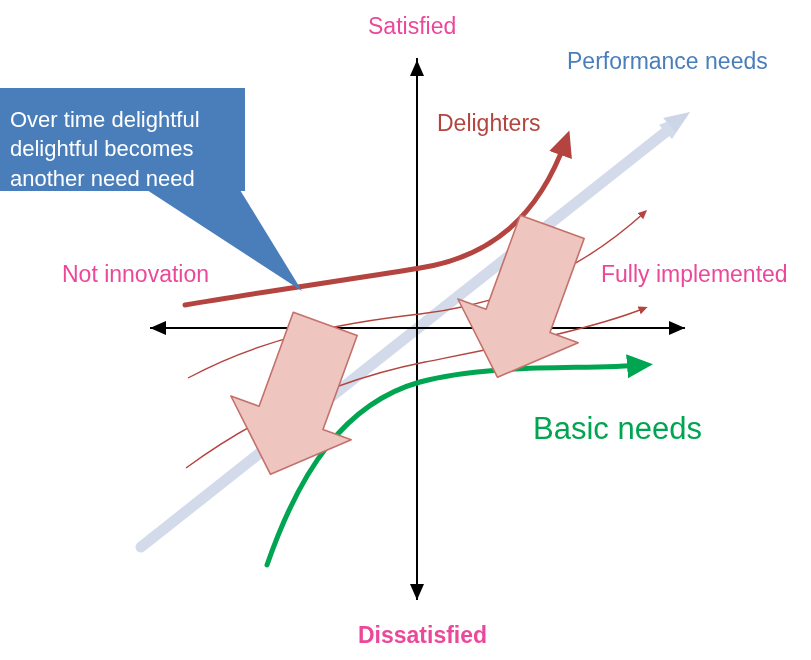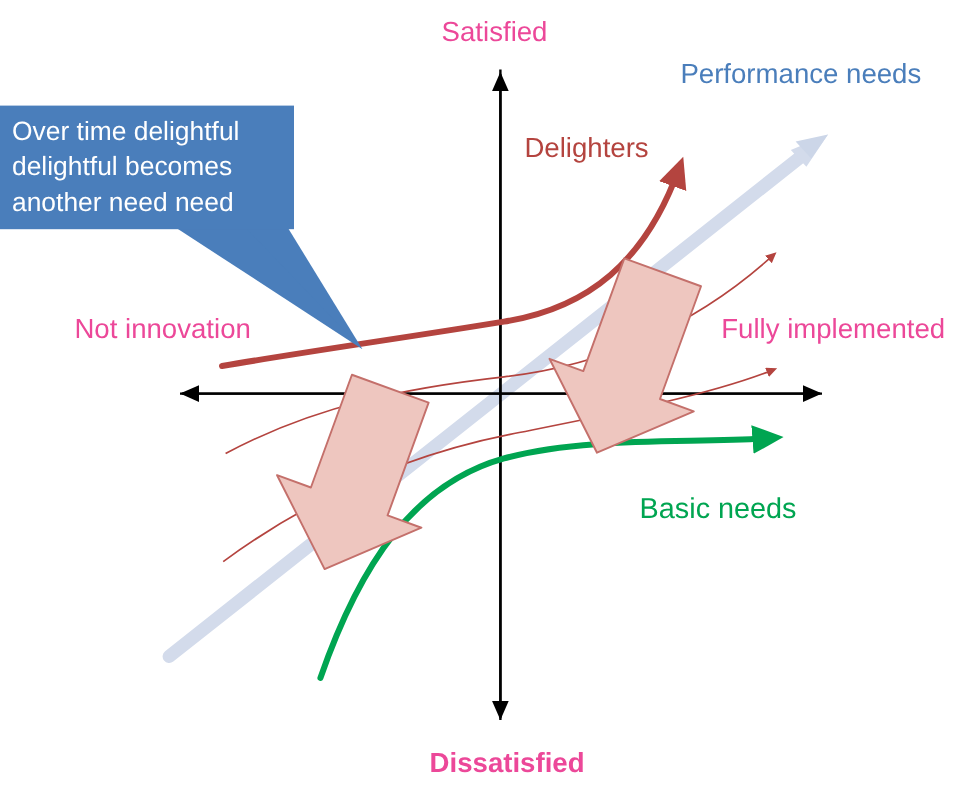--- a/index.html
+++ b/index.html
@@ -45,27 +45,27 @@
   }
   #label-delighters {
     left: 437px; top: 110px;
     color: #b4443f;
     font-size: 23px;
     text-align: right;
   }
   #label-basic {
     left: 533px; top: 411px;
     color: #00a551;
-    font-size: 24px;
+    font-size: 31px;
   }
 
   #callout-text {
     position: absolute;
     left: 10px;
-    top: 95px;
+    top: 105px;
     width: 232px;
     color: #ffffff;
     font-size: 22px;
     line-height: 1.33;
   }
   #callout-text span { display: block; }
 </style>
 </head>
 <body>
 

